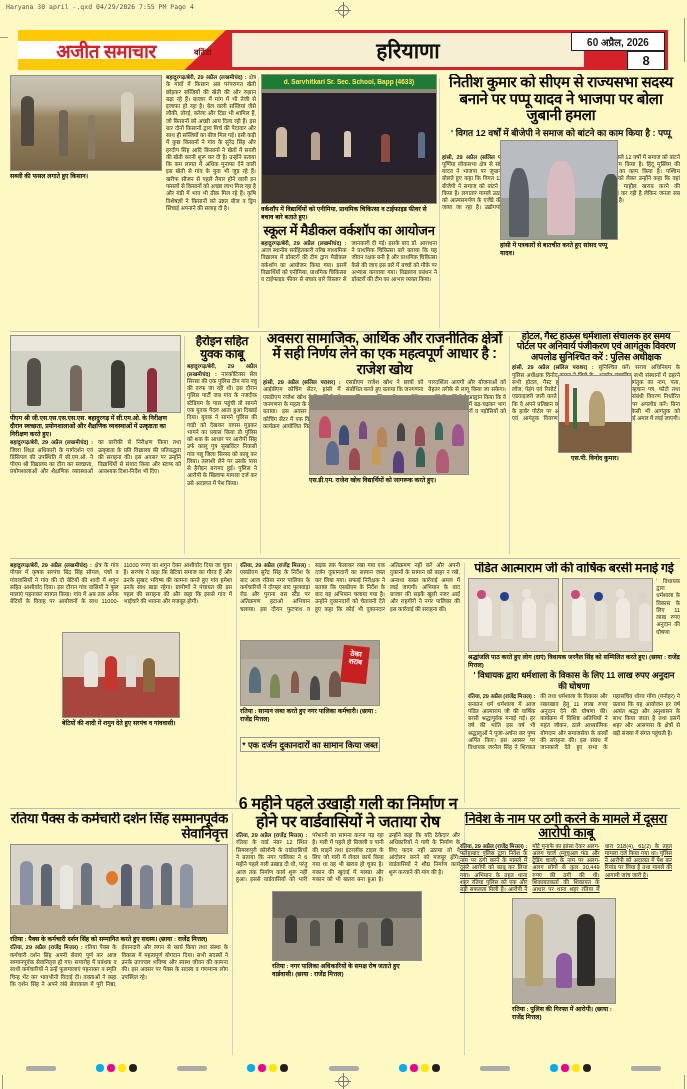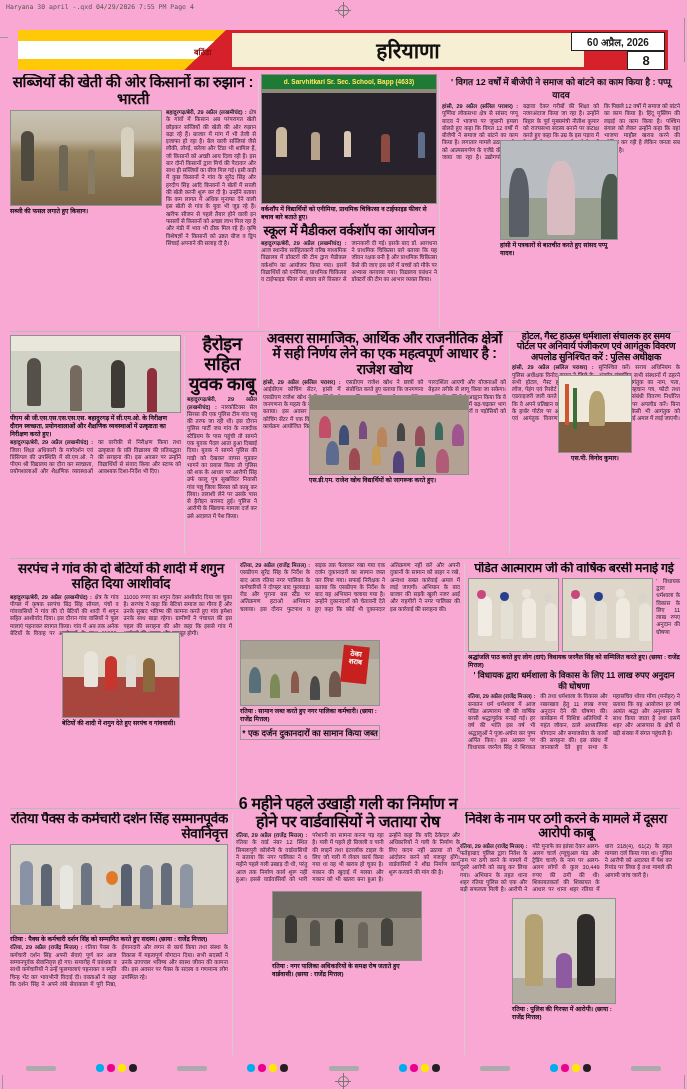--- a/index.html
+++ b/index.html
@@ -1,18 +1,18 @@
 <!DOCTYPE html>
 <html><head>
 <meta charset="utf-8">
 <style>
   html,body{margin:0;padding:0;}
   body{width:687px;height:1089px;position:relative;background:#ffffff;
        font-family:"Liberation Sans","DejaVu Sans",sans-serif;color:#1a1a1a;}
-  .page{position:absolute;inset:0;background:#f9a8d4;overflow:hidden;}
+  .page{position:absolute;inset:0;background:#fef9c3;overflow:hidden;}
 
   
   .printline{position:absolute;left:6px;top:3px;font-size:6.5px;color:#555;
              font-family:"DejaVu Sans Mono",monospace;white-space:nowrap;}
   .cross{position:absolute;width:16px;height:16px;}
   .cross::before{content:"";position:absolute;left:7.5px;top:0;width:1px;height:16px;background:#777;}
   .cross::after{content:"";position:absolute;top:7.5px;left:0;height:1px;width:16px;background:#777;}
   .cross .ring{position:absolute;left:3px;top:3px;width:9px;height:9px;border:1px solid #777;border-radius:50%;}
   .cornermark{position:absolute;background:#999;}
 
@@ -117,20 +117,21 @@
   <div class="cornermark" style="left:0;top:37px;width:8px;height:1px;"></div>
   <div class="cornermark" style="right:2px;top:18px;width:1px;height:44px;"></div>
   <div class="cornermark" style="left:2px;top:1075px;width:1px;height:14px;"></div>
   <div class="cornermark" style="right:2px;top:1075px;width:1px;height:14px;"></div>
 
   <header class="masthead">
     <div class="mast-red">
       <div class="mast-yellow">
         <div class="mast-stripe"></div>
       </div>
+      <div class="paper-name">अजीत समाचार</div>
       <div class="edition">बठिंडा</div>
       <div class="mast-center">
         <span>हरियाणा</span>
       </div>
       <div class="date-box">60 अप्रैल, 2026</div>
       <div class="page-box">8</div>
     </div>
   </header>
 
   <div class="rule" style="left:10px;top:331px;width:670px;"></div>
@@ -140,58 +141,58 @@
   <div class="vr" style="left:439px;top:78px;height:250px;"></div>
   <div class="vr" style="left:184px;top:336px;height:218px;"></div>
   <div class="vr" style="left:260px;top:336px;height:218px;"></div>
   <div class="vr" style="left:509px;top:336px;height:218px;"></div>
   <div class="vr" style="left:236px;top:563px;height:240px;"></div>
   <div class="vr" style="left:464px;top:563px;height:240px;"></div>
   <div class="vr" style="left:232px;top:813px;height:242px;"></div>
   <div class="vr" style="left:464px;top:813px;height:242px;"></div>
 
   <section class="art" style="left:10px;top:74px;width:246px;height:256px;">
-    <h2 class="hl" style="font-size:15px;">सब्जियों की खेती की ओर किसानों का रुझान : भारती</h2>
     <div>
       <div class="photo-block" style="width:152px;">
         <div class="photo ph-field" style="height:96px;"></div>
         <div class="cap">सब्जी की फसल लगाते हुए किसान।</div>
       </div>
       <p class="body" style="margin:0;"><span class="dl">बहादुरगढ़/बेरी, 29 अप्रैल (लखमीचंद) :</span> <span>क्षेत्र के गांवों में किसान अब परंपरागत खेती छोड़कर सब्जियों की खेती की ओर रुझान बढ़ा रहे हैं। बाजार में मांग में भी तेजी से इजाफा हो रहा है। बेल वाली सब्जियां जैसे लौकी, तोरई, करेला और टिंडा भी शामिल हैं, जो किसानों को अच्छी आय दिला रही हैं। इस बार दोनों किसानों द्वारा मिर्च की पैदावार और साथ ही सब्जियों का बीज मिल गई। इसी कड़ी में कुछ किसानों ने गांव के सुरेंद्र सिंह और हरदीप सिंह आदि किसानों ने खेतों में सब्जी की खेती करनी शुरू कर दी है। उन्होंने बताया कि कम लागत में अधिक मुनाफा देने वाली इस खेती से गांव के युवा भी जुड़ रहे हैं। खरीफ सीजन से पहले तैयार होने वाली इन फसलों से किसानों को अच्छा लाभ मिल रहा है और मंडी में भाव भी ठीक मिल रहे हैं। कृषि विशेषज्ञों ने किसानों को उन्नत बीज व ड्रिप सिंचाई अपनाने की सलाह दी है।</span></p>
     </div>
   </section>
 
   <section class="art" style="left:261px;top:74px;width:176px;height:256px;">
     <div class="photo ph-stage" style="height:130px;">
       <div class="banner">d. Sarvhitkari Sr. Sec. School, Bapp (4633)</div>
     </div>
     <div class="cap">वर्कशॉप में विद्यार्थियों को एनीमिया, प्राथमिक चिकित्सा व टाईफाइड फीवर से बचाव बारे बताते हुए।</div>
     <h2 class="hl" style="font-size:13px;margin-top:3px;">स्कूल में मैडीकल वर्कशॉप का आयोजन</h2>
     <p class="body cols2" style="margin:2px 0 0 0;height:86px;"><span class="dl">बहादुरगढ़/बेरी, 29 अप्रैल (लखमीचंद) :</span> <span>आज स्थानीय सर्वहितकारी वरिष्ठ माध्यमिक विद्यालय में डॉक्टरों की टीम द्वारा मैडीकल वर्कशॉप का आयोजन किया गया। इसमें विद्यार्थियों को एनीमिया, प्राथमिक चिकित्सा व टाईफाइड फीवर से बचाव बारे विस्तार से जानकारी दी गई। इसके बाद डॉ. आराधना ने प्राथमिक चिकित्सा बारे बताया कि यह जीवन रक्षक बनी है और प्राथमिक चिकित्सा कैसे की जाए इस बारे में बच्चों को मौके पर अभ्यास करवाया गया। विद्यालय प्रबंधन ने डॉक्टरों की टीम का आभार व्यक्त किया।</span></p>
   </section>
 
   <section class="art" style="left:442px;top:74px;width:238px;height:256px;">
+    <h2 class="hl" style="font-size:15px;">नितीश कुमार को सीएम से राज्यसभा सदस्य बनाने पर पप्पू यादव ने भाजपा पर बोला जुबानी हमला</h2>
     <div class="sub" style="font-size:9px;">' विगत 12 वर्षों में बीजेपी ने समाज को बांटने का काम किया है : पप्पू यादव</div>
     <div>
       <div class="photo-block" style="float:none;margin:0;width:118px;position:absolute;left:58px;top:66px;">
         <div class="photo ph-pappu" style="height:100px;"></div>
         <div class="cap">हांसी में पत्रकारों से बातचीत करते हुए सांसद पप्पू यादव।</div>
       </div>
       <p class="body cols3" style="margin:0;height:188px;"><span class="dl">हांसी, 29 अप्रैल (सलिल पराशर) :</span> <span>पूर्णिया लोकसभा क्षेत्र से सांसद पप्पू यादव ने भाजपा पर जुबानी हमला बोलते हुए कहा कि विगत 12 वर्षों में बीजेपी ने समाज को बांटने का काम किया है। लगातार मामले उठा कर देश को आत्मसमर्पण के एजेंडे की ओर ले जाया जा रहा है। उद्योगपतियों को बढ़ावा देकर गरीबों की शिक्षा को नजरअंदाज किया जा रहा है। उन्होंने बिहार के पूर्व मुख्यमंत्री नीतीश कुमार को राज्यसभा सदस्य बनाने पर कटाक्ष करते हुए कहा कि उम्र के इस पड़ाव में देश की सेवा का दम भरने वाले नेताओं को जनता सब समझती है। बीजेपी पर निशाना साधते हुए पप्पू यादव ने कहा कि पिछले 12 वर्षों में समाज को बांटने का काम किया है। हिंदू मुस्लिम की लड़ाई का काम किया है। पश्चिम बंगाल को लेकर उन्होंने कहा कि वहां भाजपा माहौल खराब करने की कोशिश कर रही है लेकिन जनता सब जानती है।</span></p>
     </div>
   </section>
 
   <section class="art" style="left:10px;top:335px;width:171px;height:221px;">
     <div class="photo ph-class" style="height:78px;"></div>
     <div class="cap">पीएम श्री जी.एस.एस.एस.एस.एस. बहादुरगढ़ में सी.एम.ओ. के निरीक्षण दौरान स्वच्छता, प्रयोगशालाओं और शैक्षणिक व्यवस्थाओं में उत्कृष्टता का निरीक्षण करते हुए।</div>
     <p class="body cols2" style="margin:2px 0 0 0;height:74px;"><span class="dl">बहादुरगढ़/बेरी, 29 अप्रैल (लखमीचंद) :</span> <span>जिला शिक्षा अधिकारी के मार्गदर्शन एवं प्रिंसिपल की उपस्थिति में सी.एम.ओ. ने पीएम श्री विद्यालय का दौरा कर स्वच्छता, प्रयोगशालाओं और शैक्षणिक व्यवस्थाओं का बारीकी से निरीक्षण किया तथा उत्कृष्टता के प्रति विद्यालय की प्रतिबद्धता की सराहना की। इस अवसर पर उन्होंने विद्यार्थियों से संवाद किया और स्टाफ को आवश्यक दिशा-निर्देश भी दिए।</span></p>
   </section>
 
   <section class="art" style="left:187px;top:335px;width:70px;height:221px;">
-    <h2 class="hl" style="font-size:18px;">हैरोइन सहित युवक काबू</h2>
+    <h2 class="hl" style="font-size:12px;">हैरोइन सहित युवक काबू</h2>
     <p class="body" style="margin:1px 0 0 0;height:190px;"><span class="dl">बहादुरगढ़/बेरी, 29 अप्रैल (लखमीचंद) :</span> <span>नारकोटिक्स सेल सिरसा की एक पुलिस टीम गांव पन्नू की तरफ जा रही थी। इस दौरान पुलिस पार्टी जब गांव के नजदीक स्टेडियम के पास पहुंची तो सामने एक युवक पैदल आता हुआ दिखाई दिया। युवक ने सामने पुलिस की गाड़ी को देखकर वापस मुड़कर भागने का प्रयास किया तो पुलिस को शक के आधार पर आरोपी सिंह उर्फ कालू पुत्र सुखविंदर निवासी गांव पन्नू जिला सिरसा को काबू कर लिया। तलाशी लेने पर उसके पास से हैरोइन बरामद हुई। पुलिस ने आरोपी के खिलाफ मामला दर्ज कर उसे अदालत में पेश किया।</span></p>
   </section>
 
   <section class="art" style="left:263px;top:331px;width:243px;height:226px;">
     <h2 class="hl" style="font-size:14px;">अवसरा सामाजिक, आर्थिक और राजनीतिक क्षेत्रों में सही निर्णय लेने का एक महत्वपूर्ण आधार है : राजेश खोथ</h2>
     <div>
       <div style="position:absolute;left:46px;top:64px;width:160px;">
         <div class="photo ph-crowd" style="height:80px;"></div>
         <div class="cap">एस.डी.एम. राजेश खोथ विद्यार्थियों को जागरूक करते हुए।</div>
       </div>
@@ -204,38 +205,37 @@
     <div>
       <div class="photo-block" style="float:none;margin:0;width:74px;position:absolute;left:46px;top:44px;">
         <div class="photo ph-sp" style="height:78px;"></div>
         <div class="cap" style="text-align:center;">एस.पी. विनोद कुमार।</div>
       </div>
       <p class="body cols2" style="margin:0;height:196px;"><span class="dl">हांसी, 29 अप्रैल (सलिल पराशर) :</span> <span>पुलिस अधीक्षक विनोद कुमार ने जिले के सभी होटल, गैस्ट हाऊस, धर्मशाला, लॉज, पेइंग एवं रिसोर्ट संचालकों के लिए एडवाइजरी जारी करते हुए निर्देश दिए हैं कि वे अपने प्रतिष्ठान का हरियाणा पुलिस के हार्बर पोर्टल पर अनिवार्य पंजीकरण एवं आगंतुक विवरण अपलोड करना सुनिश्चित करें। सराय अधिनियम के अंतर्गत संचालित सभी संस्थानों में ठहरने वाले प्रत्येक आगंतुक का नाम, पता, मोबाइल नंबर, पहचान पत्र, फोटो तथा आगमन-प्रस्थान संबंधी विवरण निर्धारित समय में पोर्टल पर अपलोड करें। बिना पोर्टल प्रविष्टि किसी भी आगंतुक को ठहराने पर कार्रवाई अमल में लाई जाएगी।</span></p>
     </div>
   </section>
 
   <section class="art" style="left:10px;top:562px;width:222px;height:244px;">
-    <h2 class="hl" style="font-size:13.5px;">सरपंच ने गांव की दो बेटियों की शादी में शगुन सहित दिया आशीर्वाद</h2>
     <div>
       <div style="position:absolute;left:52px;top:70px;width:118px;">
         <div class="photo ph-wed" style="height:86px;"></div>
         <div class="cap">बेटियों की शादी में शगुन देते हुए सरपंच व गांववासी।</div>
       </div>
       <p class="body cols2" style="margin:0;height:206px;"><span class="dl">बहादुरगढ़/बेरी, 29 अप्रैल (लखमीचंद) :</span> <span>क्षेत्र के गांव पीपल में कृषक सरपंच बिंद्र सिंह सोमल, पंचों व गांववासियों ने गांव की दो बेटियों की शादी में शगुन सहित आशीर्वाद दिया। इस दौरान गांव वासियों ने फूल मालाएं पहनाकर स्वागत किया। गांव में अब तक अनेक बेटियों के विवाह पर आयोजनों के साथ 11000-11000 रुपए का शगुन देकर आशीर्वाद दिया जा चुका है। सरपंच ने कहा कि बेटियां समाज का गौरव हैं और उनके सुखद भविष्य की कामना करते हुए गांव हमेशा उनके साथ खड़ा रहेगा। ग्रामीणों ने पंचायत की इस पहल की सराहना की और कहा कि इससे गांव में भाईचारे की भावना और मजबूत होगी।</span></p>
     </div>
   </section>
 
   <section class="art" style="left:240px;top:562px;width:220px;height:244px;">
     <div>
       <div style="position:absolute;left:0px;top:78px;width:140px;">
         <div class="photo ph-protest" style="height:66px;">
           <div class="redbanner">ठेका शराब</div>
         </div>
         <div class="cap">रतिया : सामान जब्त करते हुए नगर पालिका कर्मचारी। (छाया : राजेंद्र मित्तल)</div>
-        <div class="sub" style="font-size:8.5px;border:1px solid #999;margin-top:2px;padding:1px;text-align:center;">* एक दर्जन दुकानदारों का सामान किया जब्त</div>
+        <div class="sub" style="font-size:8.5px;border:1px solid #999;margin-top:14px;padding:1px;text-align:center;">* एक दर्जन दुकानदारों का सामान किया जब्त</div>
       </div>
       <p class="body cols3" style="margin:0;height:206px;"><span class="dl">रतिया, 29 अप्रैल (राजेंद्र मित्तल) :</span> <span>एसडीएम सुरेंद्र सिंह के निर्देश के बाद आज रतिया नगर पालिका के कर्मचारियों ने दोपहर बाद फुलवाड़ा रोड और पुराना बस स्टैंड पर अतिक्रमण हटाओ अभियान चलाया। इस दौरान फुटपाथ व सड़क तक फैलाकर रखा गया एक दर्जन दुकानदारों का सामान जब्त कर लिया गया। सफाई निरीक्षक ने बताया कि एसडीएम के निर्देश के बाद यह अभियान चलाया गया है। उन्होंने दुकानदारों को चेतावनी देते हुए कहा कि कोई भी दुकानदार अतिक्रमण नहीं करे और अपनी दुकानों के सामान को बाहर न रखे, अन्यथा सख्त कार्रवाई अमल में लाई जाएगी। अभियान के बाद बाजार की सड़कें खुली नजर आईं और राहगीरों ने नगर पालिका की इस कार्रवाई की सराहना की।</span></p>
     </div>
   </section>
 
   <section class="art" style="left:468px;top:562px;width:212px;height:244px;">
     <h2 class="hl" style="font-size:12.5px;">पंडित आत्माराम जी की वार्षिक बरसी मनाई गई</h2>
     <div style="display:flex;gap:3px;">
       <div class="photo ph-barsi" style="width:92px;height:74px;"></div>
       <div class="photo ph-barsi" style="width:92px;height:74px;"></div>
@@ -257,21 +257,21 @@
     <h2 class="hl" style="font-size:16px;">6 महीने पहले उखाड़ी गली का निर्माण न होने पर वार्डवासियों ने जताया रोष</h2>
     <div>
       <div style="position:absolute;left:36px;top:96px;width:150px;">
         <div class="photo ph-street" style="height:70px;"></div>
         <div class="cap">रतिया : नगर पालिका अधिकारियों के समक्ष रोष जताते हुए वार्डवासी। (छाया : राजेंद्र मित्तल)</div>
       </div>
       <p class="body cols3" style="margin:0;height:198px;"><span class="dl">रतिया, 29 अप्रैल (राजेंद्र मित्तल) :</span> <span>रतिया के वार्ड नंबर 12 स्थित सिमलापुरी कॉलोनी के वार्डवासियों ने बताया कि नगर पालिका ने 6 महीने पहले गली उखाड़ दी थी, परंतु आज तक निर्माण कार्य शुरू नहीं हुआ। इससे वार्डवासियों को भारी परेशानी का सामना करना पड़ रहा है। गली में पहले ही बिजली व पानी की लाइनें तथा इंटरलॉक टाइल के लिए जो गली में लेवल कार्य किया गया था वह भी खराब हो चुका है। मकान की खुदाई में मलबा और मकान को भी खतरा बना हुआ है। उन्होंने कहा कि यदि ठेकेदार और अधिकारियों ने गली के निर्माण के लिए कदम नहीं उठाया तो वे आंदोलन करने को मजबूर होंगे। वार्डवासियों ने शीघ्र निर्माण कार्य शुरू करवाने की मांग की है।</span></p>
     </div>
   </section>
 
-  <section class="art" style="left:460px;top:812px;width:212px;height:246px;">
+  <section class="art" style="left:460px;top:812px;width:212px;height:246px;text-decoration:underline;">
     <h2 class="hl" style="font-size:13px;">निवेश के नाम पर ठगी करने के मामले में दूसरा आरोपी काबू</h2>
     <div>
       <div style="position:absolute;left:52px;top:86px;width:104px;">
         <div class="photo ph-arrest" style="height:106px;"></div>
         <div class="cap">रतिया : पुलिस की गिरफ्त में आरोपी। (छाया : राजेंद्र मित्तल)</div>
       </div>
       <p class="body cols3" style="margin:0;height:200px;"><span class="dl">रतिया, 29 अप्रैल (राजेंद्र मित्तल) :</span> <span>फतेहाबाद पुलिस द्वारा निवेश के नाम पर ठगी करने के मामले में दूसरे आरोपी को काबू कर लिया गया। अभियान के तहत थाना शहर रतिया पुलिस को एक और बड़ी सफलता मिली है। आरोपी ने मोटे मुनाफे का झांसा देकर अलग-अलग चार्ज (म्यूचुअल फंड और ट्रेडिंग चार्ज) के नाम पर अलग-अलग लोगों से कुल 30,449 रुपए की ठगी की थी। शिकायतकर्ता की शिकायत के आधार पर थाना शहर रतिया में धारा 318(4), 61(2) के तहत मामला दर्ज किया गया था। पुलिस ने आरोपी को अदालत में पेश कर रिमांड पर लिया है तथा मामले की आगामी जांच जारी है।</span></p>
     </div>
   </section>
 

